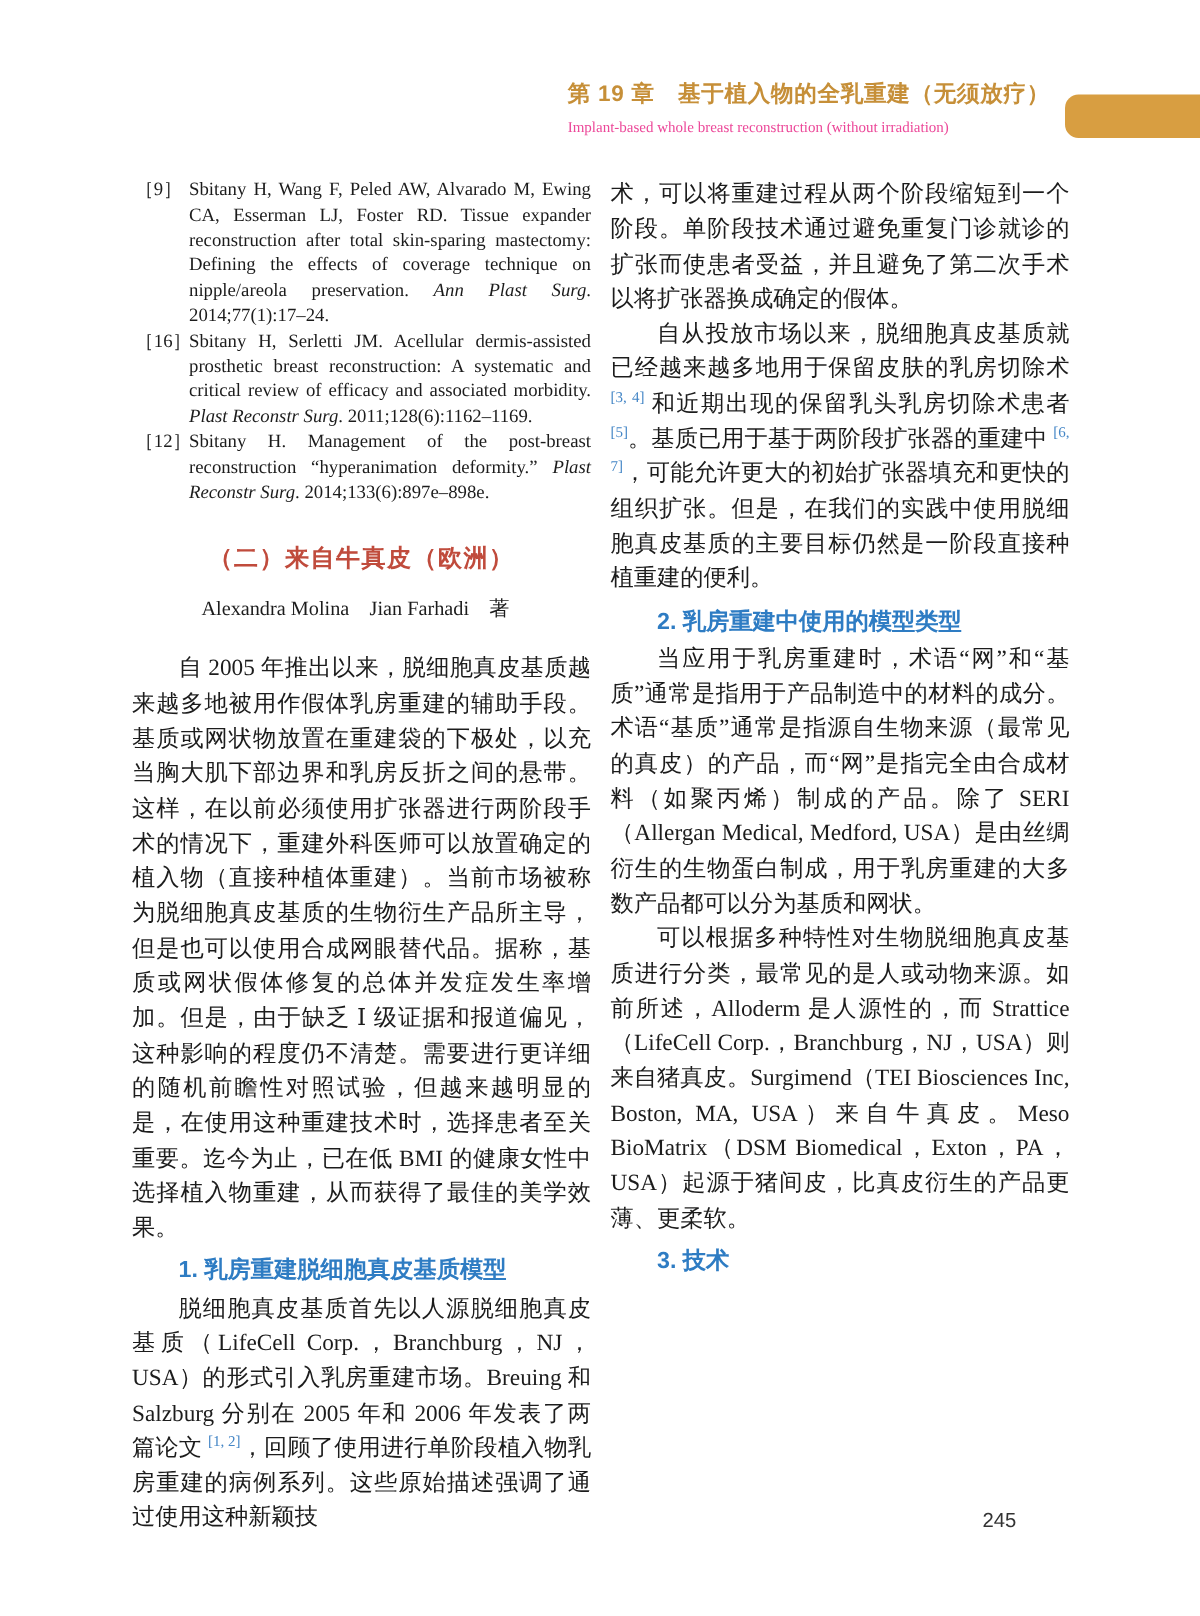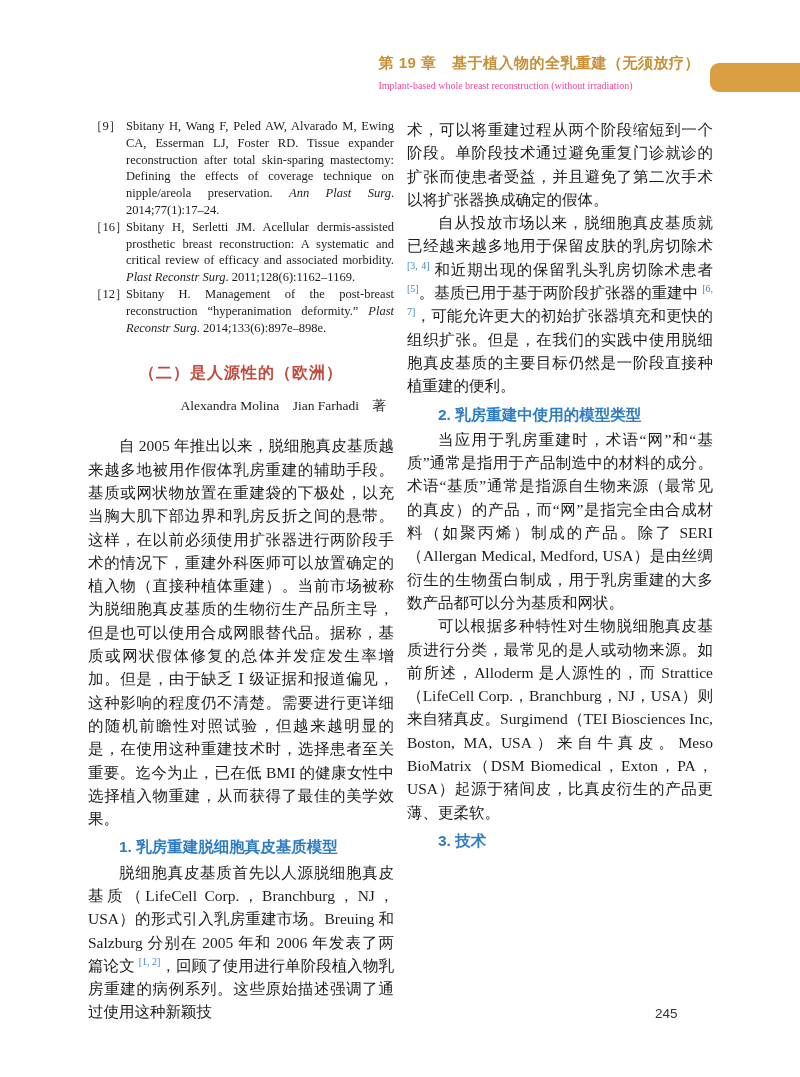--- a/index.html
+++ b/index.html
@@ -34,21 +34,21 @@
   .ref{display:flex;}
   .ref-label{flex:none;width:38px;padding-left:2px;}
   .ref-text{flex:1;text-align:justify;}
   .ref-text i{font-style:italic;}
 
   .sec-heading{
     margin-top:26px;text-align:center;
     font-family:"Liberation Sans","DejaVu Sans",sans-serif;
     font-weight:bold;font-size:16px;line-height:22px;color:var(--red);letter-spacing:1px;
   }
-  .authors{margin-top:13px;text-align:right;font-size:13.5px;line-height:18px;padding-right:8px;}
+  .authors{margin-top:13px;text-align:center;font-size:13.5px;line-height:18px;padding-right:8px;}
 
   .body-para{
     font-size:15.5px;line-height:23.3px;text-align:justify;text-indent:2em;
     overflow-wrap:break-word;
   }
   .body-para.first{margin-top:19px;}
   .body-para.no-indent{text-indent:0;}
   .subhead{
     font-family:"Liberation Sans","DejaVu Sans",sans-serif;
     font-weight:bold;font-size:15.5px;line-height:23.3px;color:var(--blue);
@@ -82,21 +82,21 @@
       <div class="ref">
         <span class="ref-label">［16］</span>
         <span class="ref-text"><span>Sbitany H, Serletti JM. Acellular dermis-assisted prosthetic breast reconstruction: A systematic and critical review of efficacy and associated morbidity. </span><i>Plast Reconstr Surg</i><span>. 2011;128(6):1162–1169.</span></span>
       </div>
       <div class="ref">
         <span class="ref-label">［12］</span>
         <span class="ref-text"><span>Sbitany H. Management of the post-breast reconstruction “hyperanimation deformity.” </span><i>Plast Reconstr Surg</i><span>. 2014;133(6):897e–898e.</span></span>
       </div>
     </div>
 
-    <h2 class="sec-heading">（二）是人源性的（欧洲）</h2>
+    <h2 class="sec-heading">（二）来自牛真皮（欧洲）</h2>
     <div class="authors">Alexandra Molina　Jian Farhadi　著</div>
 
     <p class="body-para first">自 2005 年推出以来，脱细胞真皮基质越来越多地被用作假体乳房重建的辅助手段。基质或网状物放置在重建袋的下极处，以充当胸大肌下部边界和乳房反折之间的悬带。这样，在以前必须使用扩张器进行两阶段手术的情况下，重建外科医师可以放置确定的植入物（直接种植体重建）。当前市场被称为脱细胞真皮基质的生物衍生产品所主导，但是也可以使用合成网眼替代品。据称，基质或网状假体修复的总体并发症发生率增加。但是，由于缺乏 Ⅰ 级证据和报道偏见，这种影响的程度仍不清楚。需要进行更详细的随机前瞻性对照试验，但越来越明显的是，在使用这种重建技术时，选择患者至关重要。迄今为止，已在低 BMI 的健康女性中选择植入物重建，从而获得了最佳的美学效果。</p>
     <h3 class="subhead">1. 乳房重建脱细胞真皮基质模型</h3>
     <p class="body-para"><span>脱细胞真皮基质首先以人源脱细胞真皮基质（LifeCell Corp.，Branchburg，NJ，USA）的形式引入乳房重建市场。Breuing 和 Salzburg 分别在 2005 年和 2006 年发表了两篇论文 </span><sup class="cite">[1, 2]</sup><span>，回顾了使用进行单阶段植入物乳房重建的病例系列。这些原始描述强调了通过使用这种新颖技</span></p>
   </section>
 
   <section class="col">
     <p class="body-para no-indent">术，可以将重建过程从两个阶段缩短到一个阶段。单阶段技术通过避免重复门诊就诊的扩张而使患者受益，并且避免了第二次手术以将扩张器换成确定的假体。</p>
     <p class="body-para"><span>自从投放市场以来，脱细胞真皮基质就已经越来越多地用于保留皮肤的乳房切除术 </span><sup class="cite">[3, 4]</sup><span> 和近期出现的保留乳头乳房切除术患者 </span><sup class="cite">[5]</sup><span>。基质已用于基于两阶段扩张器的重建中 </span><sup class="cite">[6, 7]</sup><span>，可能允许更大的初始扩张器填充和更快的组织扩张。但是，在我们的实践中使用脱细胞真皮基质的主要目标仍然是一阶段直接种植重建的便利。</span></p>

